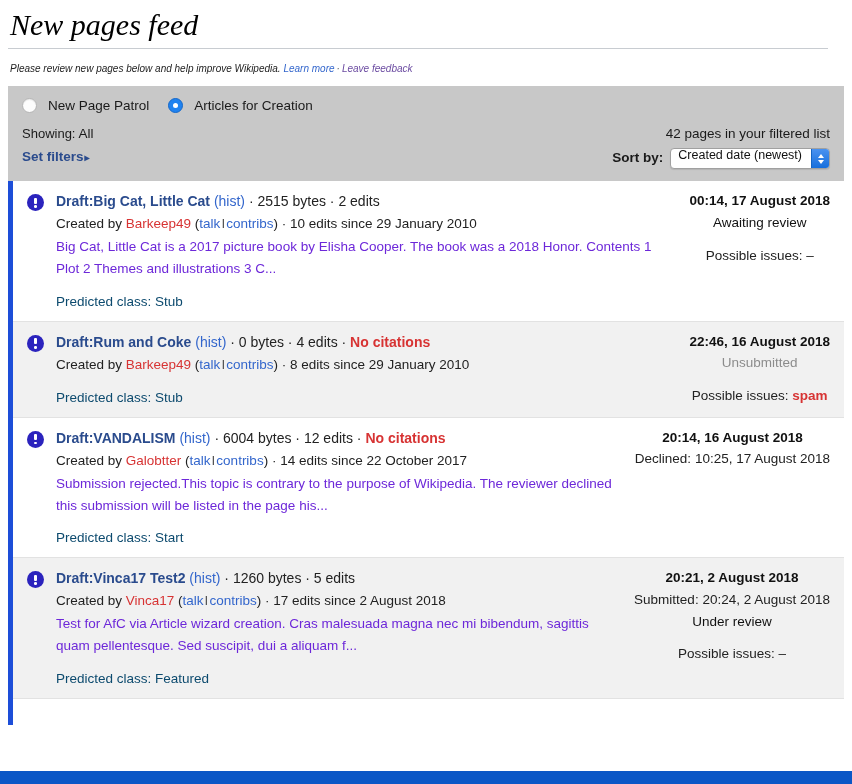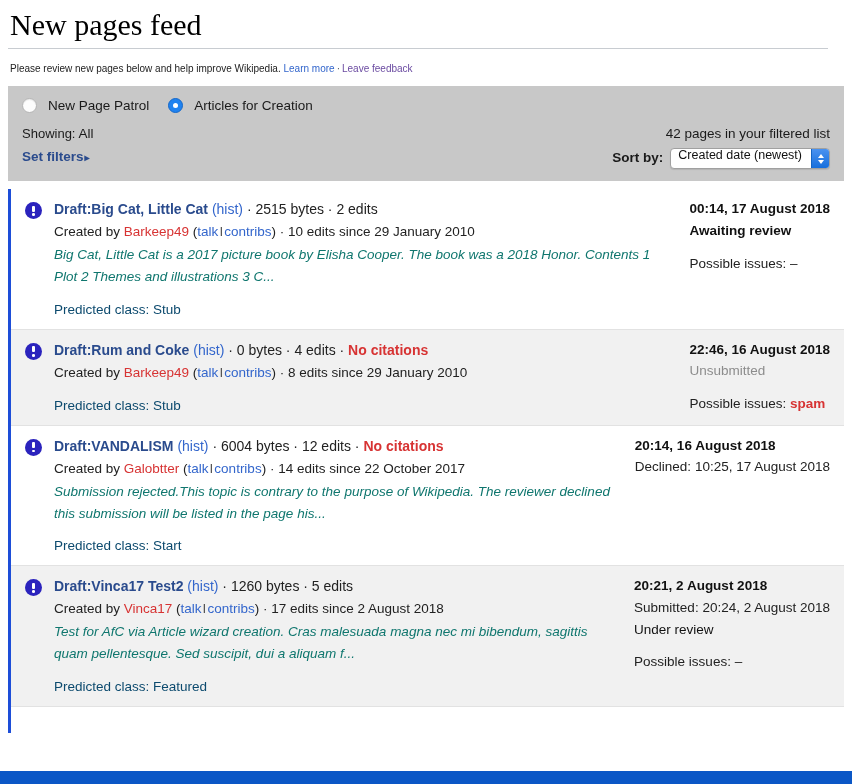--- a/index.html
+++ b/index.html
@@ -13,20 +13,21 @@
     font-family: "Liberation Sans", sans-serif;
     font-size: 13.5px;
     color: #222222;
     overflow: hidden;
     position: relative;
   }
 
   
   .page-head {
     padding: 6px 24px 0 8px;
+    font-style: italic;
   }
   .page-title {
     font-family: "Liberation Serif", serif;
     font-size: 30px;
     font-weight: normal;
     color: #000000;
     line-height: 1.25;
     margin: 0;
     padding: 0 0 4px 2px;
     border-bottom: 1px solid #c8ccd1;
@@ -175,22 +176,22 @@
     width: 0;
     height: 0;
     border-left: 3.5px solid transparent;
     border-right: 3.5px solid transparent;
   }
   .chev.up { border-bottom: 4px solid #ffffff; }
   .chev.down { border-top: 4px solid #ffffff; }
 
   
   .feed {
-    margin: 8px 8px;
-    border-left: 3px solid #1d4ed8;
+    margin: 0 8px;
+    border-left: 5px solid #1d4ed8;
     box-sizing: border-box;
     background: #ffffff;
   }
   .feed-row {
     display: flex;
     padding: 10px 14px 12px 9px;
     border-bottom: 1px solid #e2e2e2;
     box-sizing: border-box;
   }
   .feed-row.alt { background: #f1f1f1; }
@@ -229,21 +230,21 @@
     justify-content: space-between;
     min-width: 0;
   }
   .col-left {
     flex: 1 1 auto;
     min-width: 0;
     padding-right: 14px;
   }
   .col-right {
     flex: none;
-    text-align: left;
+    text-align: center;
     white-space: nowrap;
   }
   .title-line {
     font-size: 14px;
     line-height: 1.5;
     margin-bottom: 1px;
   }
   .page-link {
     color: #2a4b8d;
     font-weight: bold;
@@ -268,23 +269,22 @@
     color: #d73333;
     text-decoration: none;
   }
   .pipe {
     color: #555555;
     padding: 0 1px;
   }
   .snippet {
     font-size: 13.5px;
     line-height: 1.62;
-    color: #0f766e;
+    color: #6d28d9;
     margin-top: 1px;
-    font-style: italic;
   }
   .predicted {
     font-size: 13.5px;
     color: #0c4a6e;
     margin-top: 14px;
   }
   .date-strong {
     font-size: 13.5px;
     font-weight: bold;
     color: #111111;
@@ -294,21 +294,21 @@
     font-size: 13.5px;
     color: #222222;
     line-height: 1.62;
   }
   .status-sub.muted { color: #8c8c8c; }
   .status-state {
     font-size: 13.5px;
     color: #111111;
     line-height: 1.62;
   }
-  .status-state.bold { font-weight: bold; }
+  .status-state.bold { font-weight: normal; }
   .issues {
     font-size: 13.5px;
     color: #222222;
     margin-top: 14px;
   }
   .issue-link {
     color: #d73333;
     font-weight: bold;
     text-decoration: none;
   }

